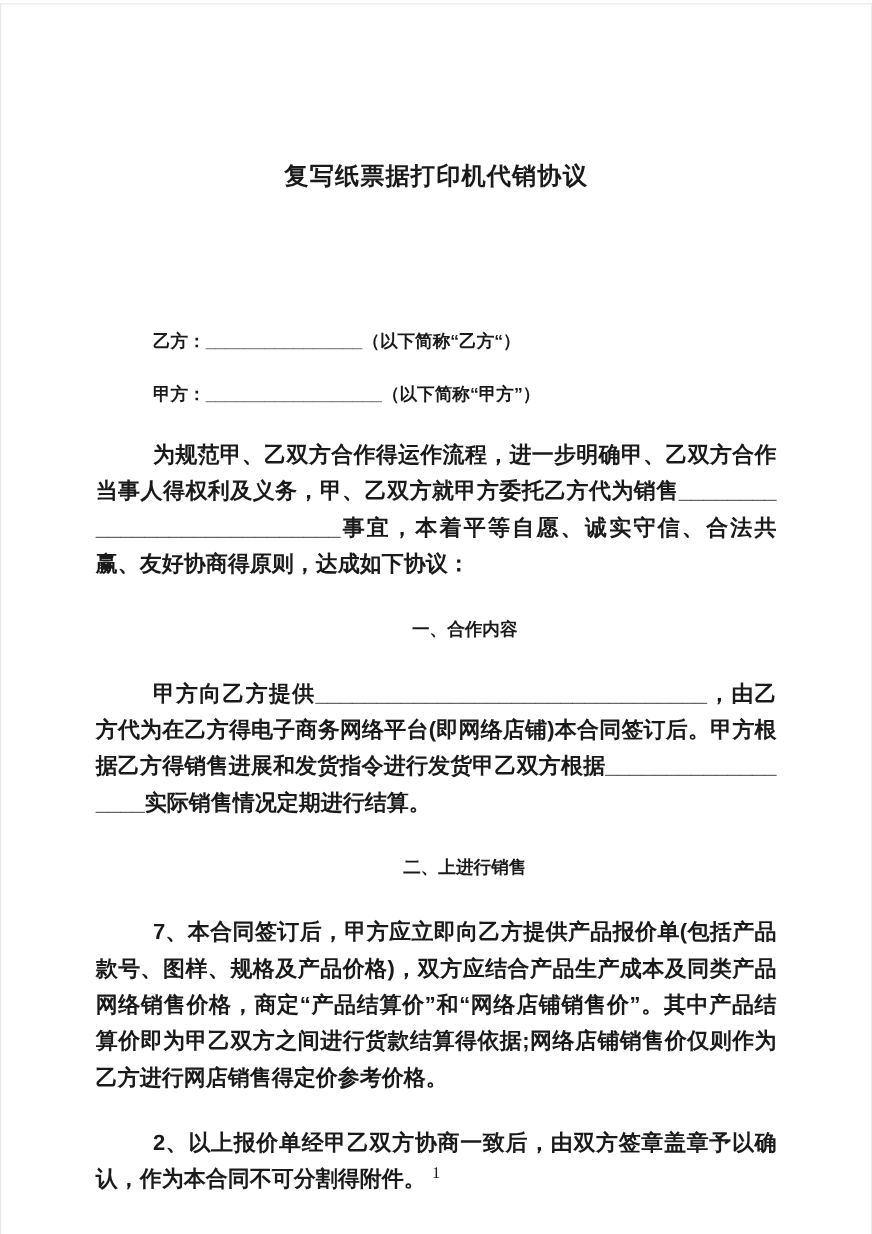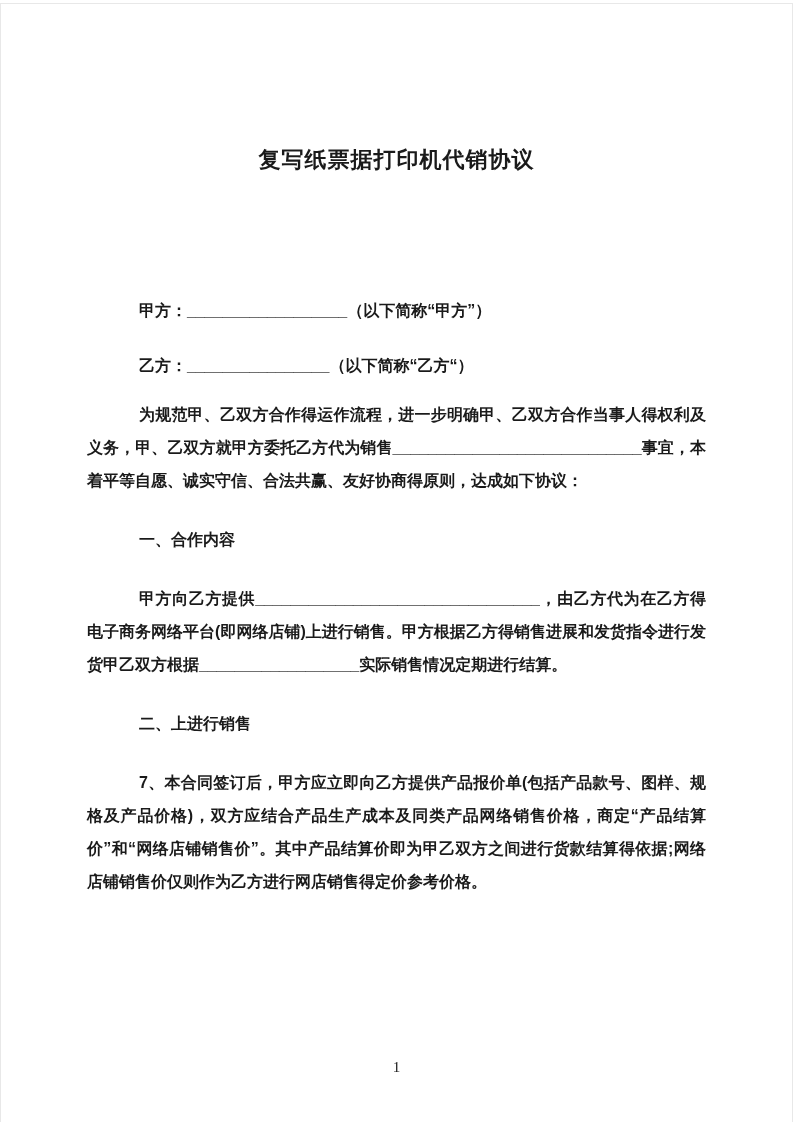--- a/index.html
+++ b/index.html
@@ -33,64 +33,66 @@
     font-weight: bold;
     line-height: 33px;
     margin: 0 0 22px 0;
     padding-left: 52px;
     white-space: nowrap;
   }
   .party.last {
     margin-bottom: 16px;
   }
   .para {
-    font-size: 16px;
+    font-size: 20px;
     font-weight: bold;
     line-height: 33px;
     text-align: justify;
     text-indent: 52px;
     margin: 0 0 26px 0;
     word-break: break-all;
   }
   .heading {
     font-size: 16px;
     font-weight: bold;
     line-height: 33px;
     text-indent: 52px;
     margin: 8px 0 26px 0;
+    text-align: center;
   }
   .footer {
     position: absolute;
     bottom: 48px;
     left: 0;
     width: 100%;
     text-align: center;
     font-family: "Liberation Serif", serif;
     font-size: 15px;
     color: #1a1a1a;
   }
 </style>
 </head>
 <body>
 
 <div class="page">
 
   <h1 class="title">复写纸票据打印机代销协议</h1>
 
+  <p class="party last">乙方：________________（以下简称“乙方“）</p>
+
   <p class="party">甲方：__________________（以下简称“甲方”）</p>
-
-  <p class="party last">乙方：________________（以下简称“乙方“）</p>
 
   <p class="para">为规范甲、乙双方合作得运作流程，进一步明确甲、乙双方合作当事人得权利及义务，甲、乙双方就甲方委托乙方代为销售____________________________事宜，本着平等自愿、诚实守信、合法共赢、友好协商得原则，达成如下协议：</p>
 
   <p class="heading">一、合作内容</p>
 
-  <p class="para">甲方向乙方提供________________________________，由乙方代为在乙方得电子商务网络平台(即网络店铺)上进行销售。甲方根据乙方得销售进展和发货指令进行发货甲乙双方根据__________________实际销售情况定期进行结算。</p>
+  <p class="para">甲方向乙方提供________________________________，由乙方代为在乙方得电子商务网络平台(即网络店铺)本合同签订后。甲方根据乙方得销售进展和发货指令进行发货甲乙双方根据__________________实际销售情况定期进行结算。</p>
 
   <p class="heading">二、上进行销售</p>
 
   <p class="para">7、本合同签订后，甲方应立即向乙方提供产品报价单(包括产品款号、图样、规格及产品价格)，双方应结合产品生产成本及同类产品网络销售价格，商定“产品结算价”和“网络店铺销售价”。其中产品结算价即为甲乙双方之间进行货款结算得依据;网络店铺销售价仅则作为乙方进行网店销售得定价参考价格。</p>
 
+  <p class="para">2、以上报价单经甲乙双方协商一致后，由双方签章盖章予以确认，作为本合同不可分割得附件。</p>
 
 
   <div class="footer">1</div>
 
 </div>
 
 </body></html>

